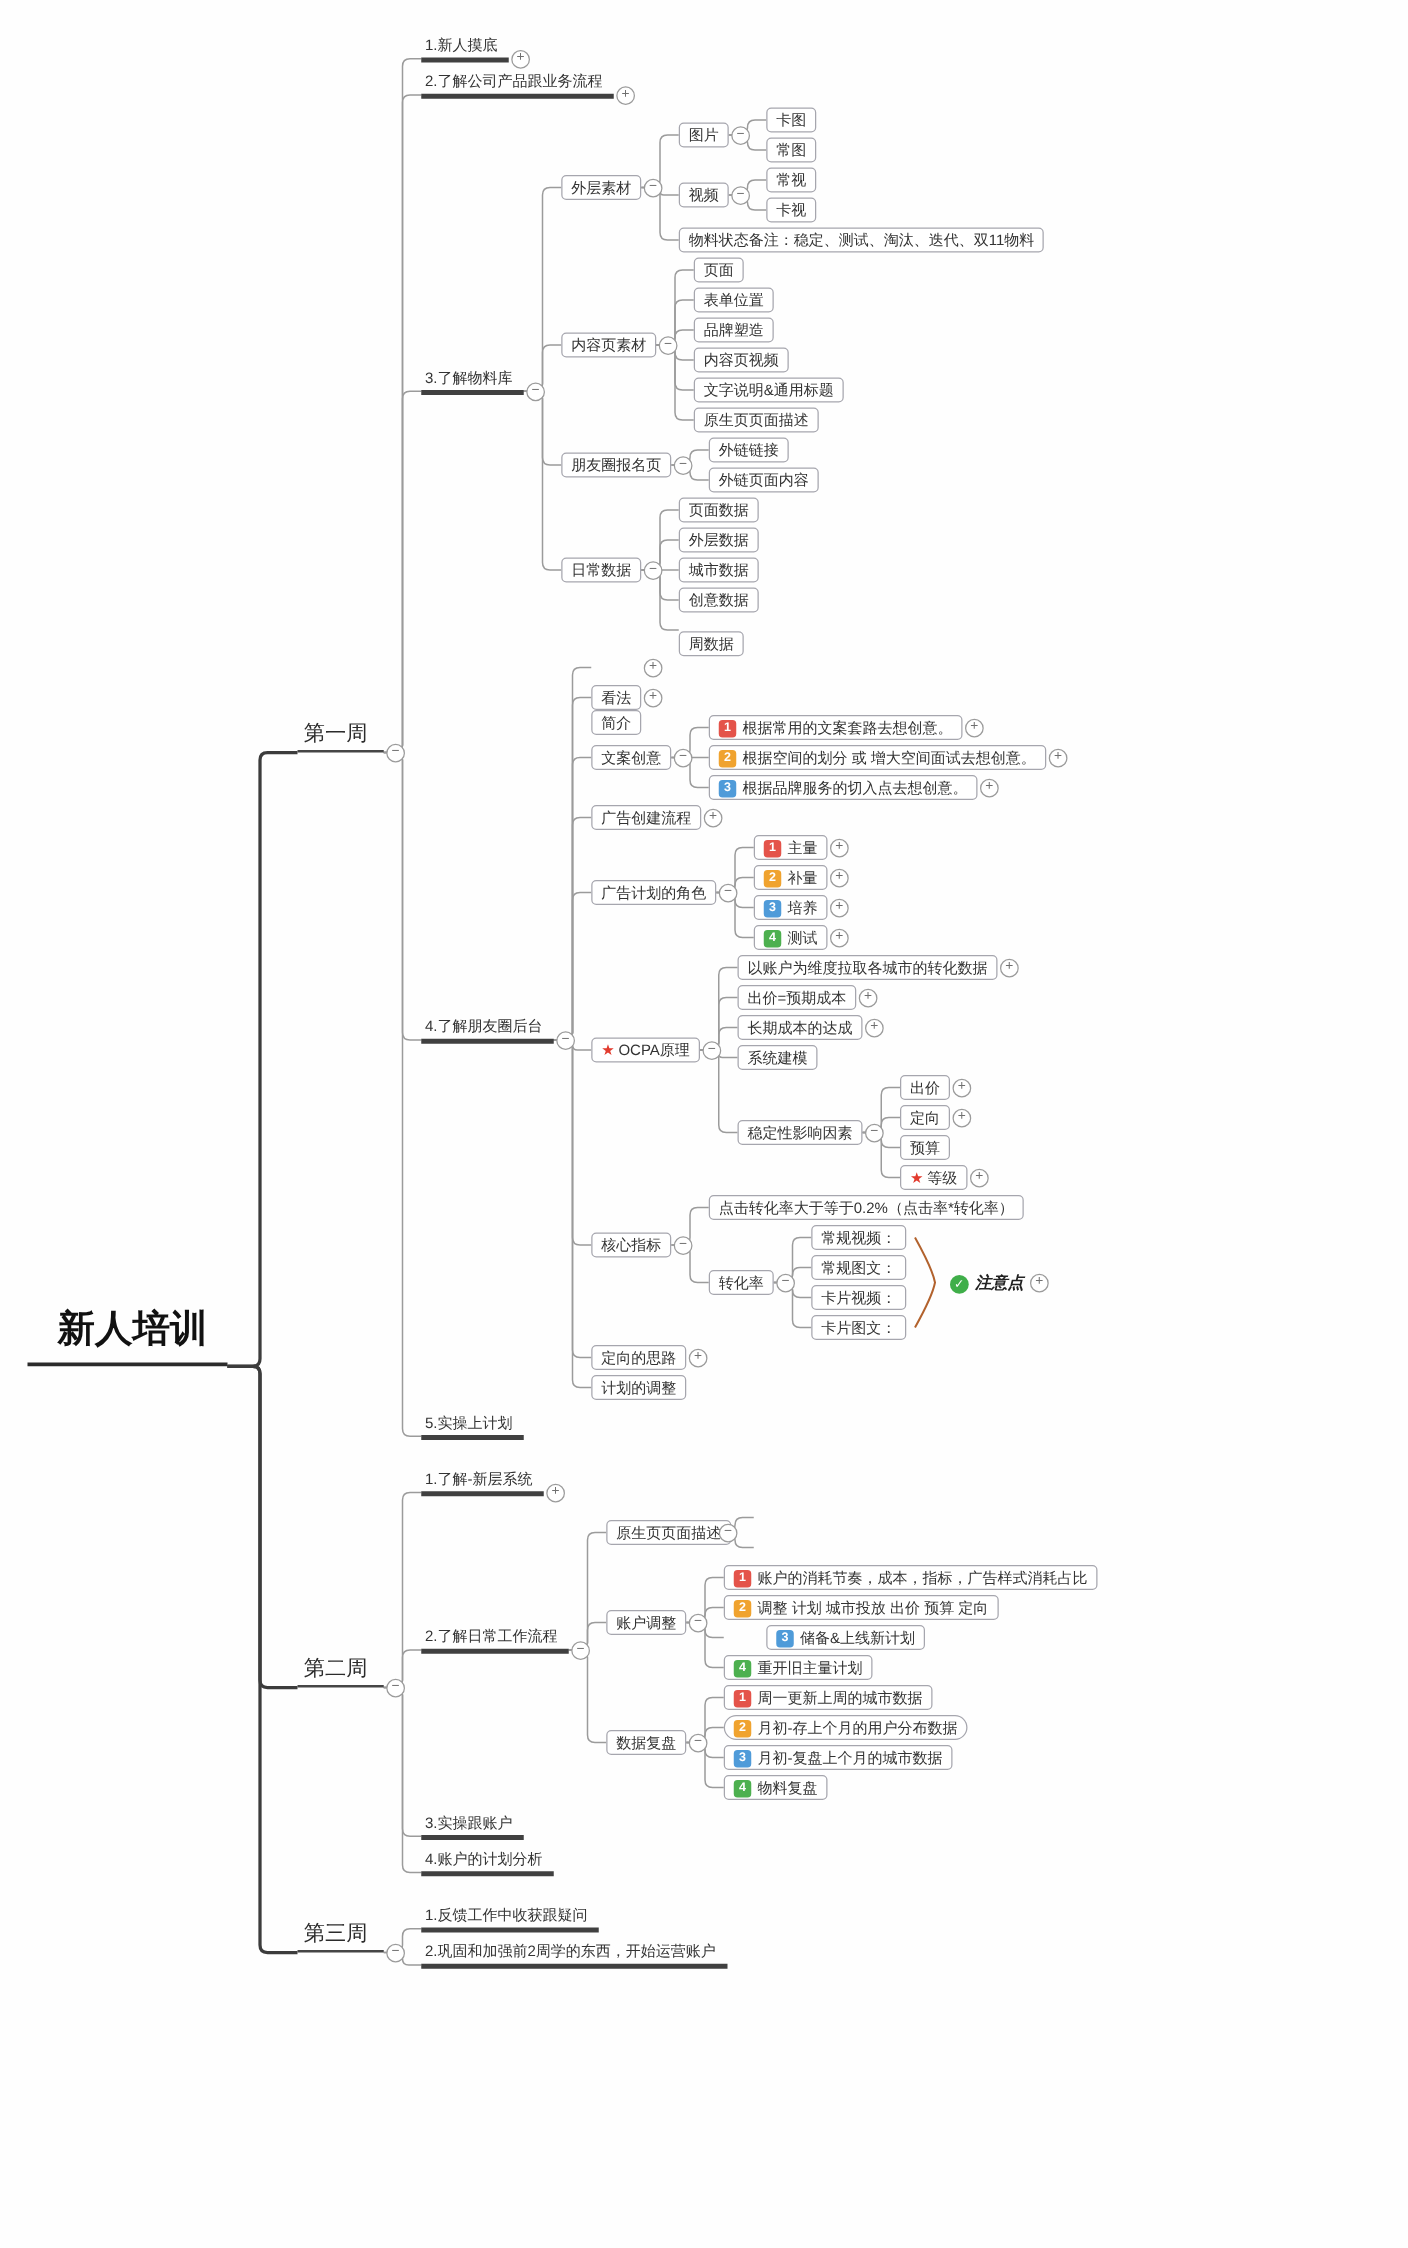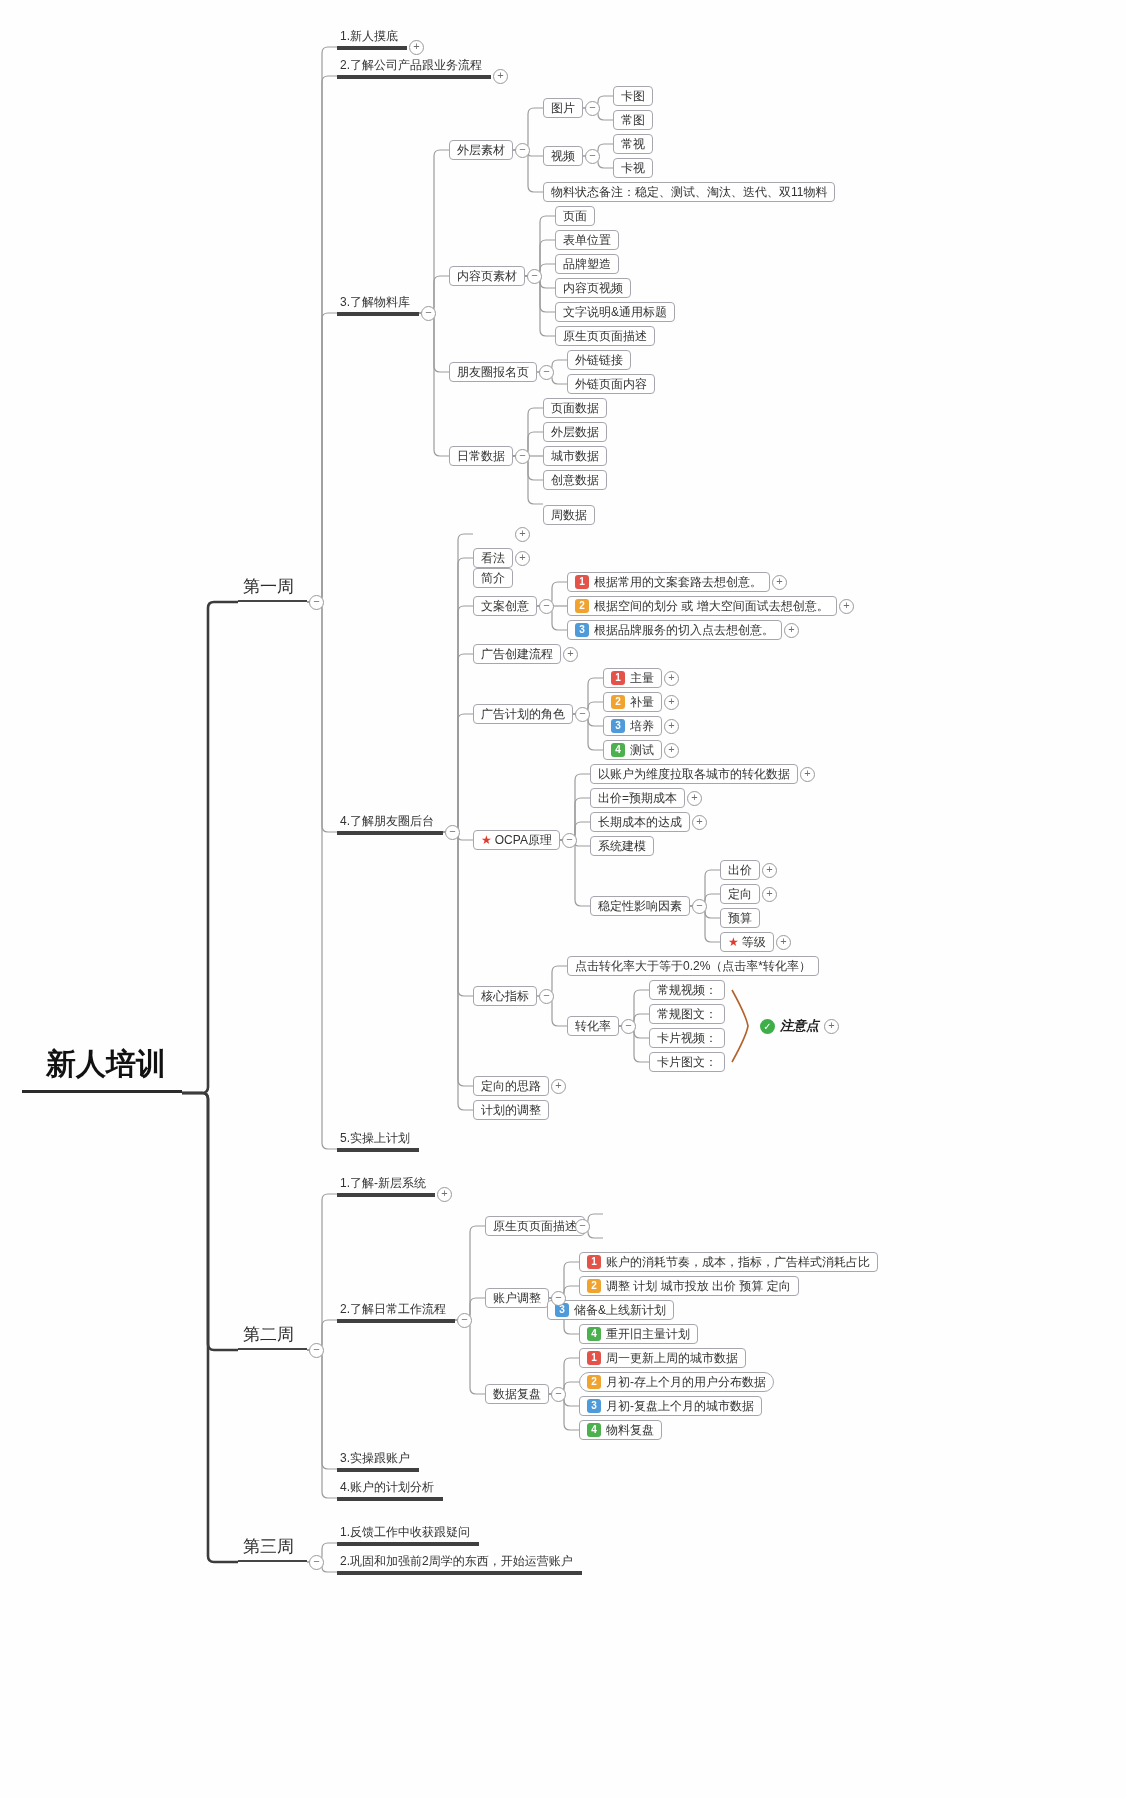--- a/index.html
+++ b/index.html
@@ -169,21 +169,21 @@
     <div class="node n-box" style="left: 473px; top: 1076px;"><span>定向的思路</span></div>
     <div class="node n-box" style="left: 473px; top: 1100px;"><span>计划的调整</span></div>
     <div class="node n-line" style="left: 337px; top: 1130px;"><span>5.实操上计划</span></div>
     <div class="node n-week" style="left: 238px; top: 1323px;"><span>第二周</span></div>
     <div class="node n-line" style="left: 337px; top: 1175px;"><span>1.了解-新层系统</span></div>
     <div class="node n-line" style="left: 337px; top: 1301px; text-align: center;"><span>2.了解日常工作流程</span></div>
     <div class="node n-box" style="left: 485px; top: 1216px;"><span>原生页页面描述</span></div>
     <div class="node n-box" style="left: 485px; top: 1288px;"><span>账户调整</span></div>
     <div class="node n-box" style="left: 579px; top: 1252px;"><span class="badge" style="background: rgb(228, 83, 74);">1</span><span>账户的消耗节奏，成本，指标，广告样式消耗占比</span></div>
     <div class="node n-box" style="left: 579px; top: 1276px;"><span class="badge" style="background: rgb(240, 163, 47);">2</span><span>调整 计划 城市投放 出价 预算 定向</span></div>
-    <div class="node n-box" style="left: 547px; top: 1300px;"><span class="badge" style="background: rgb(79, 155, 217);">3</span><span>储备&amp;上线新计划</span></div>
+    <div class="node n-box" style="left: 613px; top: 1300px;"><span class="badge" style="background: rgb(79, 155, 217);">3</span><span>储备&amp;上线新计划</span></div>
     <div class="node n-box" style="left: 579px; top: 1324px;"><span class="badge" style="background: rgb(77, 176, 79);">4</span><span>重开旧主量计划</span></div>
     <div class="node n-box" style="left: 485px; top: 1384px;"><span>数据复盘</span></div>
     <div class="node n-box" style="left: 579px; top: 1348px;"><span class="badge" style="background: rgb(228, 83, 74);">1</span><span>周一更新上周的城市数据</span></div>
     <div class="node n-box" style="left: 579px; top: 1372px; border-radius: 10px;"><span class="badge" style="background: rgb(240, 163, 47);">2</span><span>月初-存上个月的用户分布数据</span></div>
     <div class="node n-box" style="left: 579px; top: 1396px;"><span class="badge" style="background: rgb(79, 155, 217);">3</span><span>月初-复盘上个月的城市数据</span></div>
     <div class="node n-box" style="left: 579px; top: 1420px;"><span class="badge" style="background: rgb(77, 176, 79);">4</span><span>物料复盘</span></div>
     <div class="node n-line" style="left: 337px; top: 1450px;"><span>3.实操跟账户</span></div>
     <div class="node n-line" style="left: 337px; top: 1479px;"><span>4.账户的计划分析</span></div>
     <div class="node n-week" style="left: 238px; top: 1535px;"><span>第三周</span></div>
     <div class="node n-line" style="left: 337px; top: 1524px;"><span>1.反馈工作中收获跟疑问</span></div>

